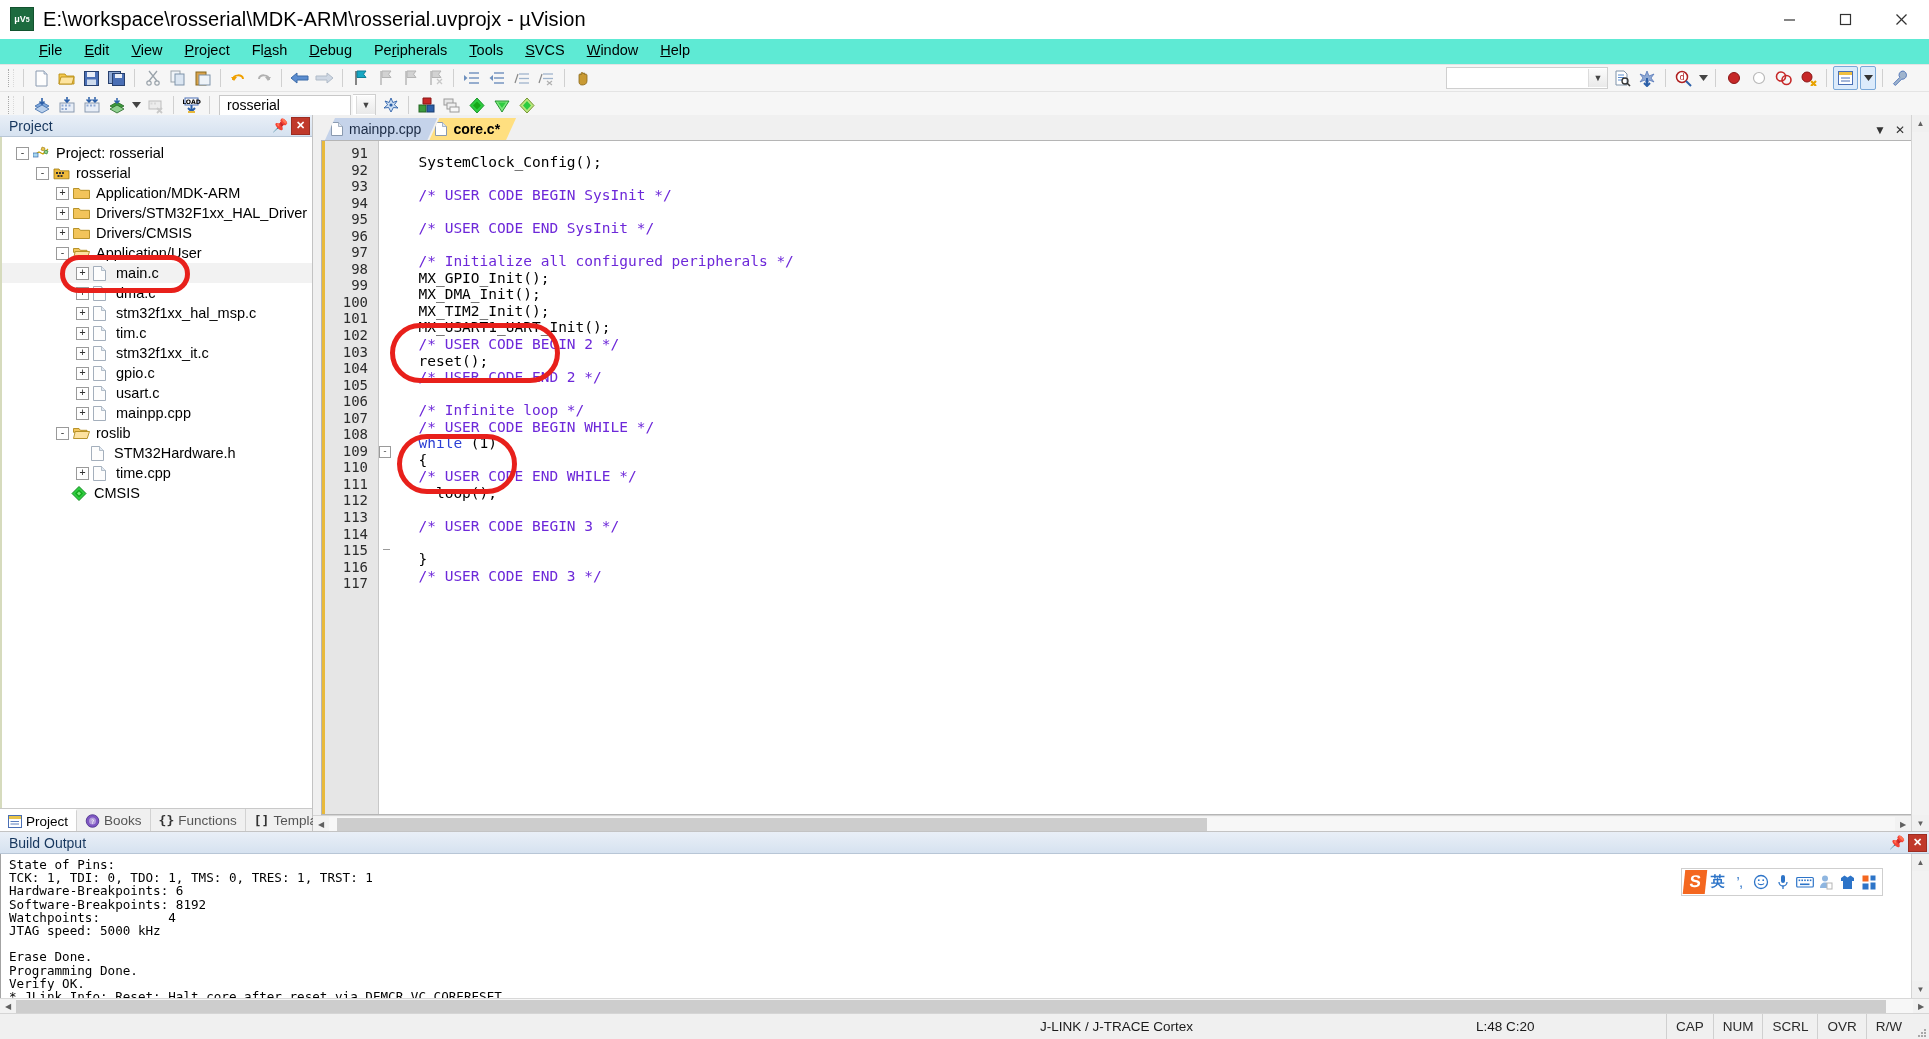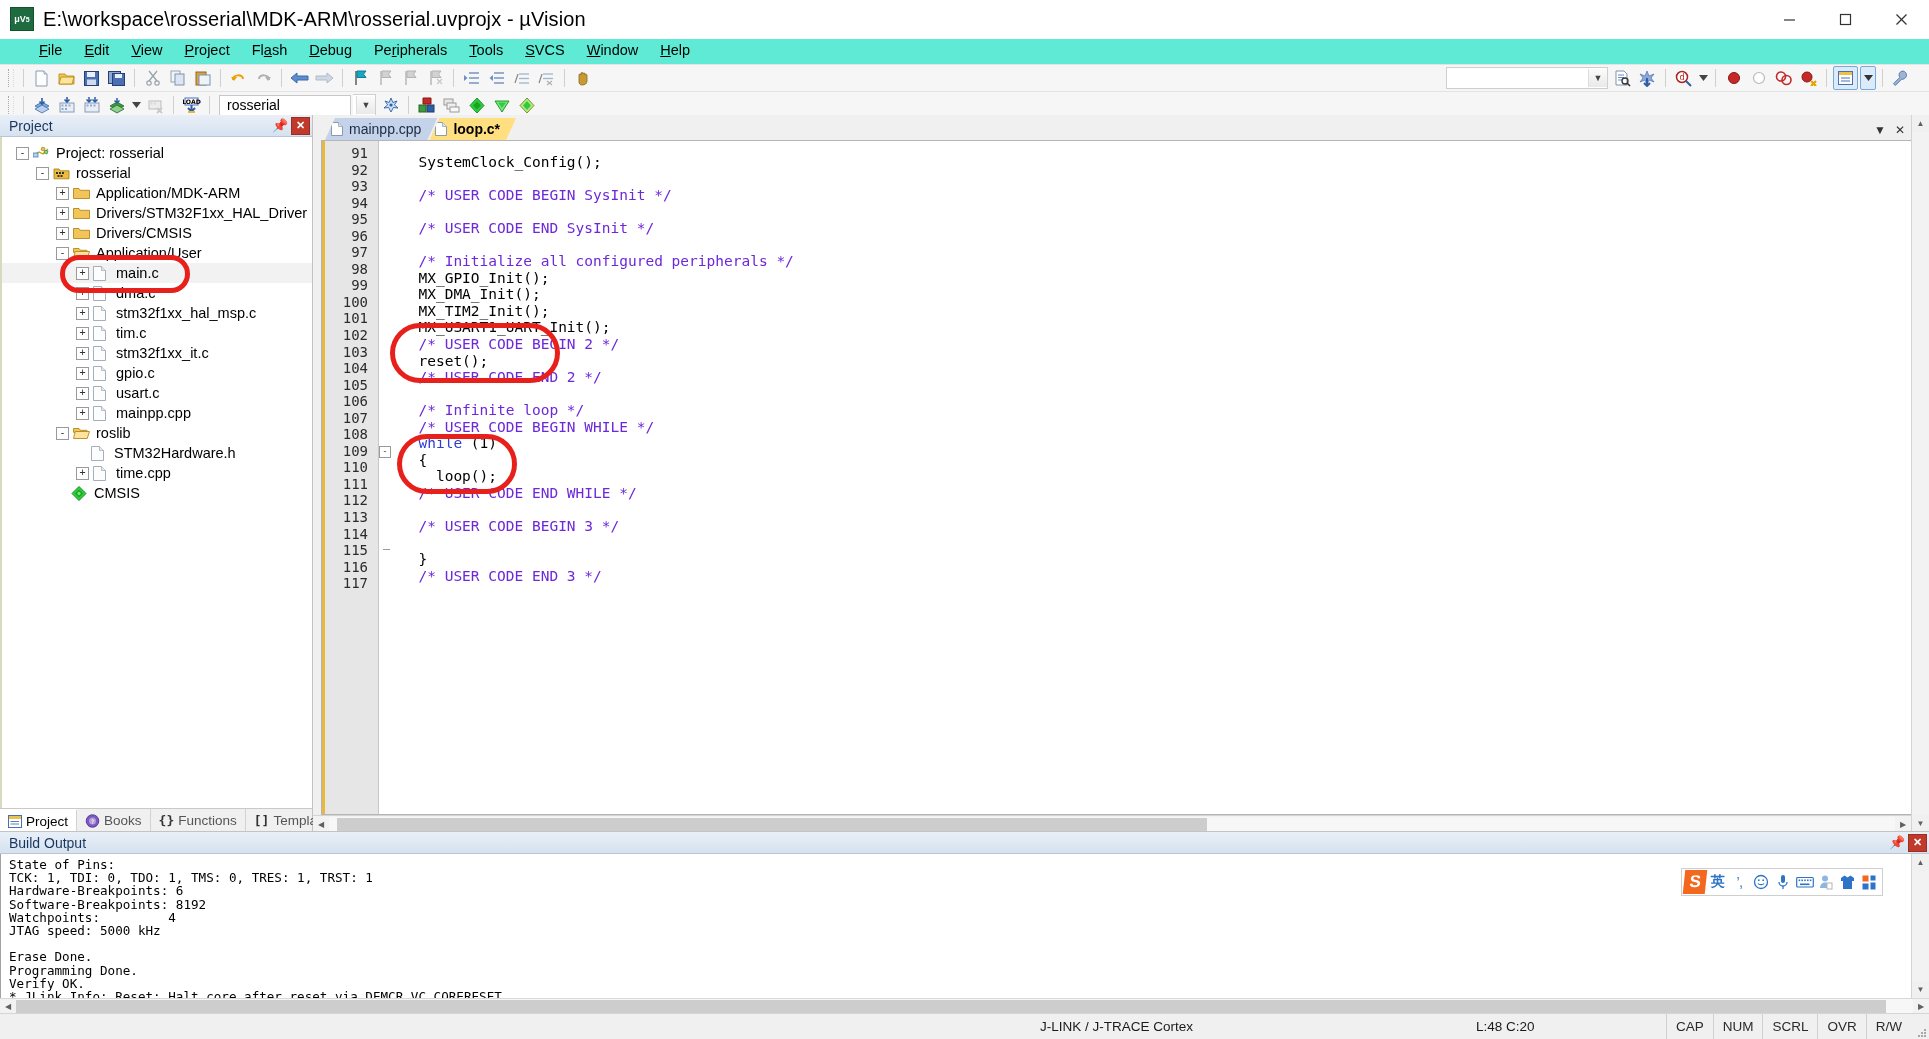--- a/index.html
+++ b/index.html
@@ -1055,21 +1055,21 @@
         </span>
         <span>mainpp.cpp</span>
       </div>
       <div class="etab active">
         <span class="doc-ic">
           <svg width="12" height="14" viewBox="0 0 12 14">
               <path d="M0.5 0.5h7l4 4v9h-11z" fill="#fff" stroke="#8a9ab0"></path>
               <path d="M7.5 0.5v4h4" fill="#dde6f0" stroke="#8a9ab0" stroke-width="0.7"></path>
             </svg>
         </span>
-        <span>loop.c*</span>
+        <span>core.c*</span>
       </div>
       <div class="tabstrip-right">
         <span>▼</span>
         <span>✕</span>
       </div>
     </div>
 
     <div class="code-area">
       <div class="gutter" id="gutter-host">
           <div class="gline">91</div>
@@ -1113,22 +1113,22 @@
           <div class="cline"><span class="">  MX_TIM2_Init();</span></div>
           <div class="cline"><span class="">  MX_USART1_UART_Init();</span></div>
           <div class="cline"><span class="cm">  /* USER CODE BEGIN 2 */</span></div>
           <div class="cline"><span class="">  reset();</span></div>
           <div class="cline"><span class="cm">  /* USER CODE END 2 */</span></div>
           <div class="cline"><span class=""></span></div>
           <div class="cline"><span class="cm">  /* Infinite loop */</span></div>
           <div class="cline"><span class="cm">  /* USER CODE BEGIN WHILE */</span></div>
           <div class="cline"><span class="">  </span><span class="kw">while</span><span class=""> (1)</span></div>
           <div class="cline"><span class="">  {</span></div>
+          <div class="cline"><span class="cm">  /* USER CODE END WHILE */</span></div>
           <div class="cline"><span class="">    loop();</span></div>
-          <div class="cline"><span class="cm">  /* USER CODE END WHILE */</span></div>
           <div class="cline"><span class=""></span></div>
           <div class="cline"><span class="cm">  /* USER CODE BEGIN 3 */</span></div>
           <div class="cline"><span class=""></span></div>
           <div class="cline"><span class="">  }</span></div>
           <div class="cline"><span class="cm">  /* USER CODE END 3 */</span></div>
           <div class="cline"><span class=""></span></div>
         </div>
       <div class="oval" style="left:68px; top:182px; width:160px; height:50px;"></div>
       <div class="oval" style="left:75px; top:293px; width:110px; height:50px;"></div>
     </div>

